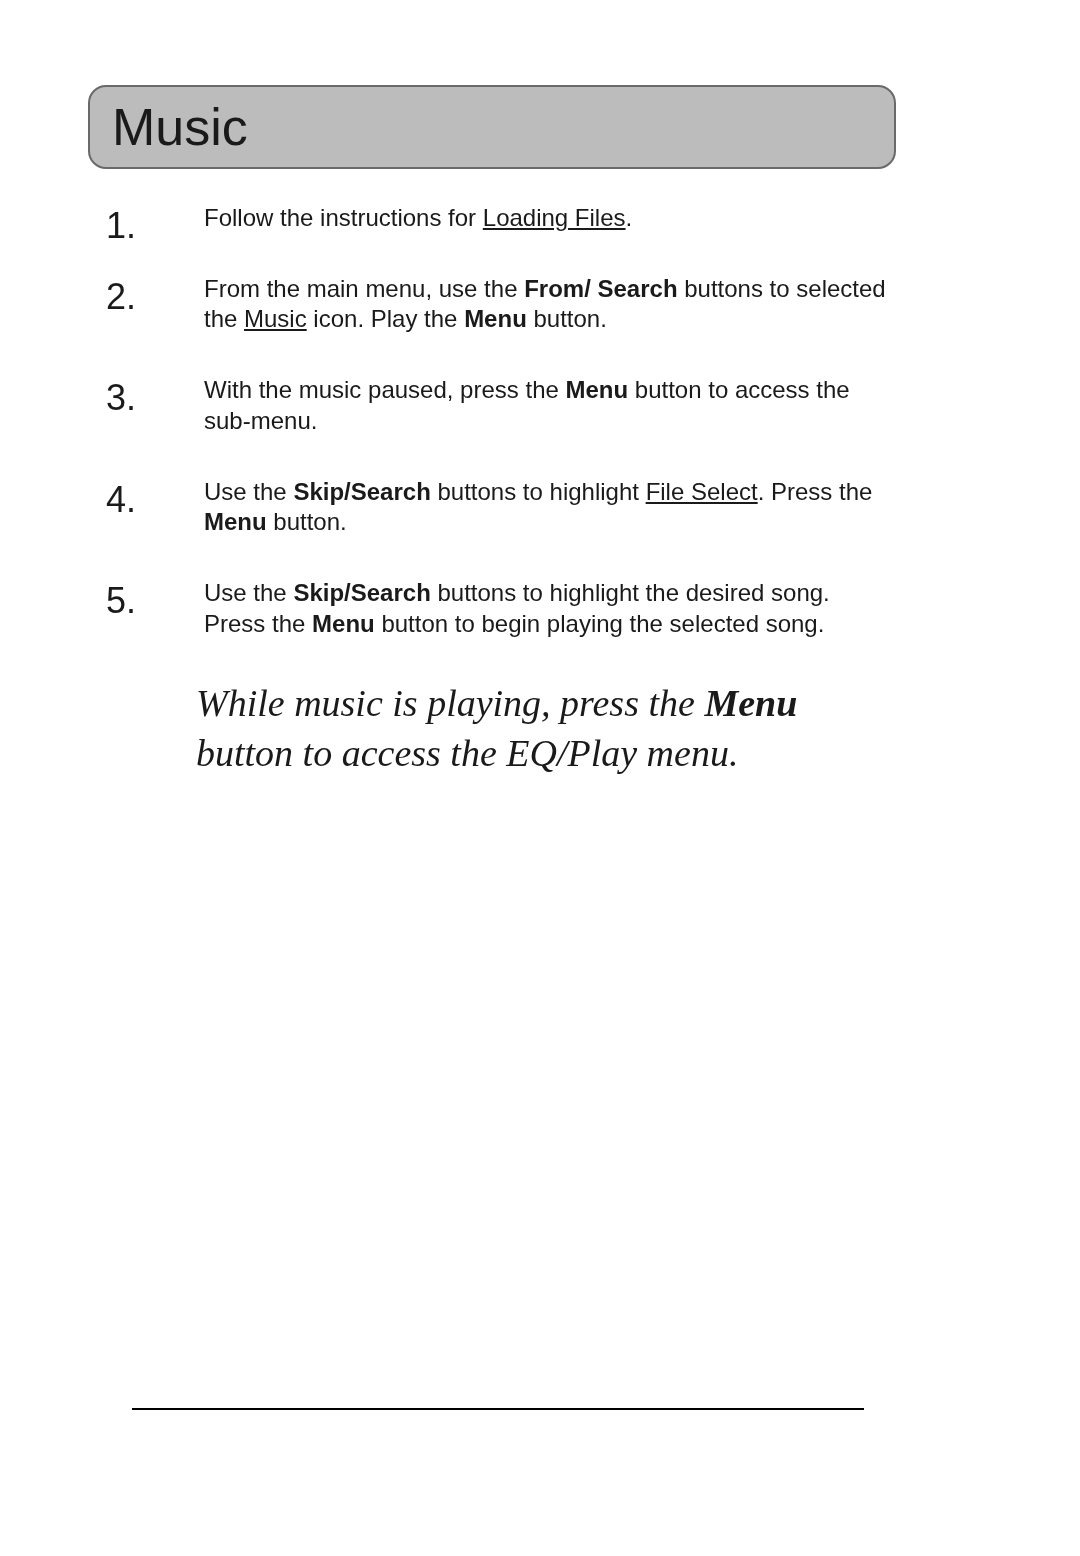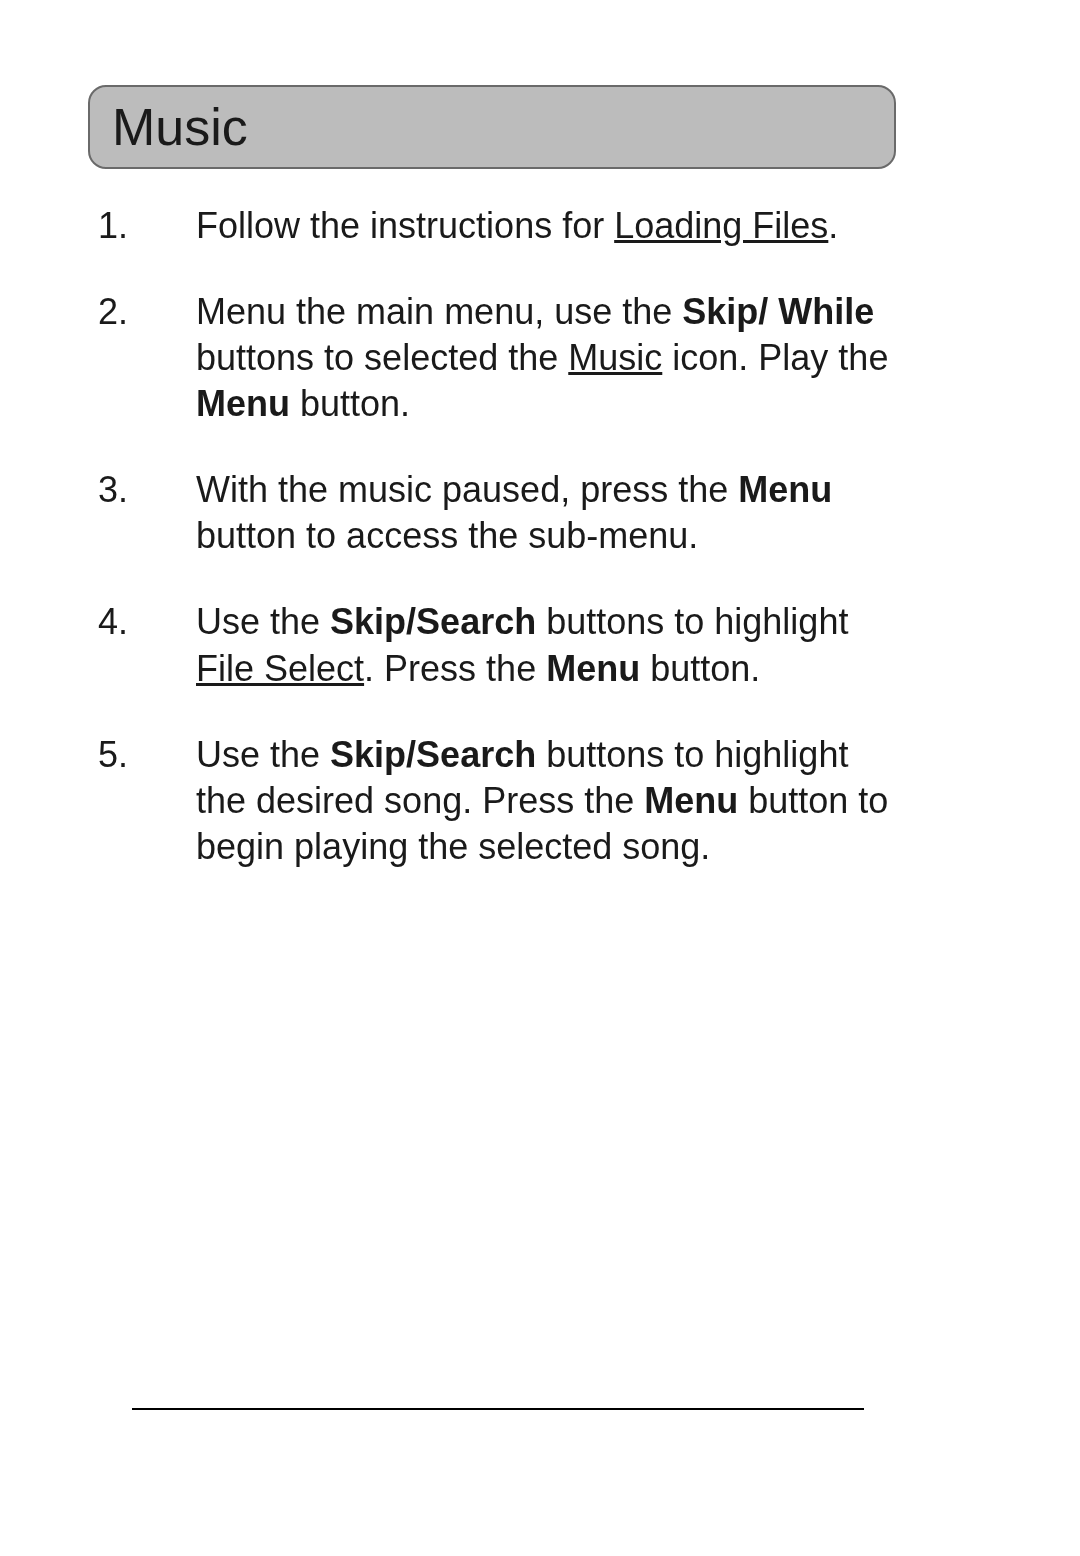--- a/index.html
+++ b/index.html
@@ -25,24 +25,24 @@
     padding: 10px 22px 10px 22px;
     margin-bottom: 28px;
   }
   .header-title {
     font-size: 52px;
     color: #1a1a1a;
     font-family: Arial, Helvetica, sans-serif;
   }
   ol.steps {
     list-style: none;
-    margin: 0;
+    margin: 8px;
     padding: 6px 0 0 10px;
     counter-reset: step;
-    font-size: 36px;
+    font-size: 24px;
     line-height: 1.28;
   }
   ol.steps > li {
     counter-increment: step;
     position: relative;
     padding-left: 98px;
     margin-bottom: 40px;
   }
   ol.steps > li::before {
     content: counter(step) ".";
@@ -79,28 +79,31 @@
 
   <div class="header-box">
     <span class="header-title">Music</span>
   </div>
 
   <ol class="steps">
     <li>
       <span>Follow the instructions for&nbsp;</span><span class="u">Loading Files</span><span>.</span>
     </li>
     <li>
-      <span>Menu the main menu, use the </span><b>Skip/ While</b><span> buttons to selected the </span><span class="u">Music</span><span> icon. Play the </span><b>Menu</b><span> button.</span>
+      <span>From the main menu, use the </span><b>From/ Search</b><span> buttons to selected the </span><span class="u">Music</span><span> icon. Play the </span><b>Menu</b><span> button.</span>
     </li>
     <li>
       <span>With the music paused, press&nbsp;the </span><b>Menu</b><span> button to access&nbsp;the sub-menu.</span>
     </li>
     <li>
       <span>Use the </span><b>Skip/Search</b><span> buttons to&nbsp;highlight </span><span class="u">File Select</span><span>. Press&nbsp;the </span><b>Menu</b><span> button.</span>
     </li>
     <li>
       <span>Use the </span><b>Skip/Search</b><span> buttons to&nbsp;highlight the desired song. Press&nbsp;the </span><b>Menu</b><span> button to begin playing the selected song.</span>
     </li>
   </ol>
 
+  <div class="note">
+    <span>While music is playing, press the </span><span class="bold-serif">Menu</span><span> button to access the EQ/Play menu.</span>
+  </div>
 
   <div class="footer-rule"></div>
 </div>
 
 </body></html>

